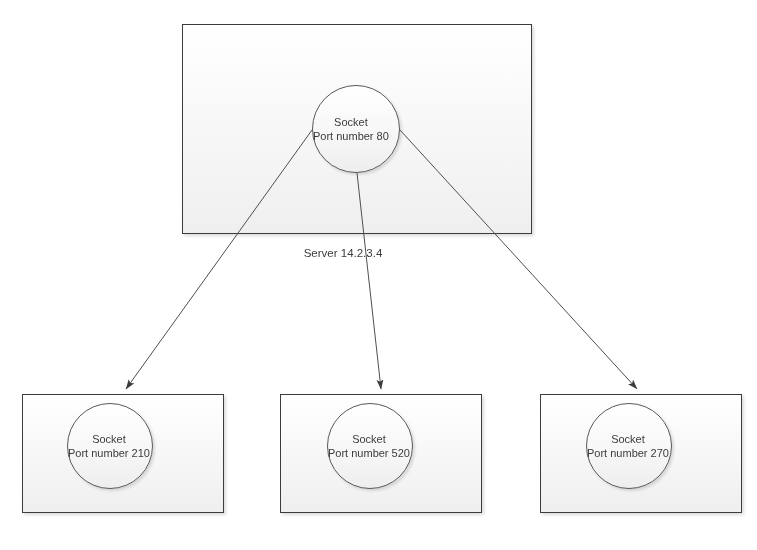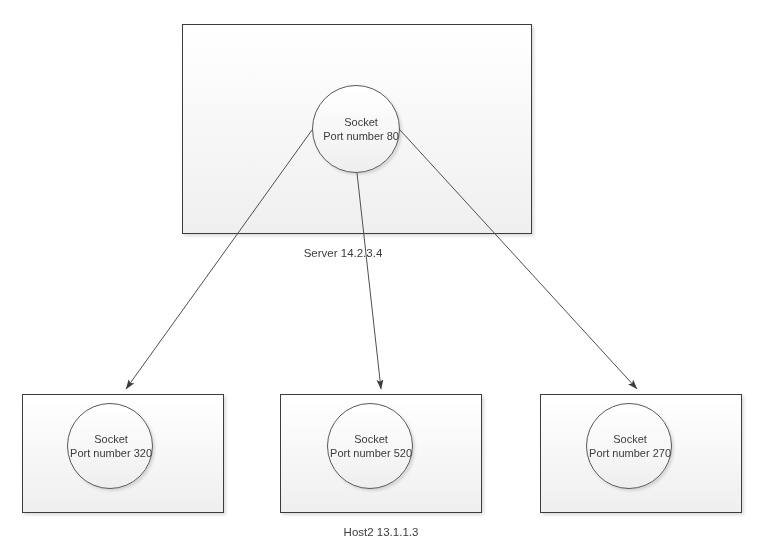--- a/index.html
+++ b/index.html
@@ -29,21 +29,21 @@
   .host-box-3  { left: 540px; }
   .socket-circle {
     position: absolute;
     box-sizing: border-box;
     border: 1px solid #585858;
     border-radius: 50%;
     background: linear-gradient(180deg, #ffffff 0%, #f7f7f7 55%, #eeeeee 100%);
     box-shadow: 2px 2px 3px rgba(0,0,0,0.13);
     display: flex;
     align-items: center;
-    justify-content: flex-end;
+    justify-content: flex-start;
     text-align: center;
   }
   .server-circle { left: 312px; top: 85px; width: 88px; height: 88px; }
   .host-circle   { top: 403px; width: 86px; height: 86px; }
   .host-circle-1 { left: 67px; }
   .host-circle-2 { left: 327px; }
   .host-circle-3 { left: 586px; }
   .socket-text {
     font-size: 11px;
     line-height: 14px;
@@ -82,32 +82,31 @@
       <span>Socket</span>
       <span>Port number 80</span>
     </div>
   </div>
   <div class="node-label server-label">Server 14.2.3.4</div>
 
   <div class="box host-box host-box-1"></div>
   <div class="socket-circle host-circle host-circle-1">
     <div class="socket-text">
       <span>Socket</span>
-      <span>Port number 320</span>
+      <span>Port number 210</span>
     </div>
   </div>
 
   <div class="box host-box host-box-2"></div>
   <div class="socket-circle host-circle host-circle-2">
     <div class="socket-text">
       <span>Socket</span>
       <span>Port number 520</span>
     </div>
   </div>
-  <div class="node-label host-label host-label-2">Host2 13.1.1.3</div>
 
   <div class="box host-box host-box-3"></div>
   <div class="socket-circle host-circle host-circle-3">
     <div class="socket-text">
       <span>Socket</span>
       <span>Port number 270</span>
     </div>
   </div>
 
   <svg class="arrows-layer" viewBox="0 0 757 550" xmlns="http://www.w3.org/2000/svg">

